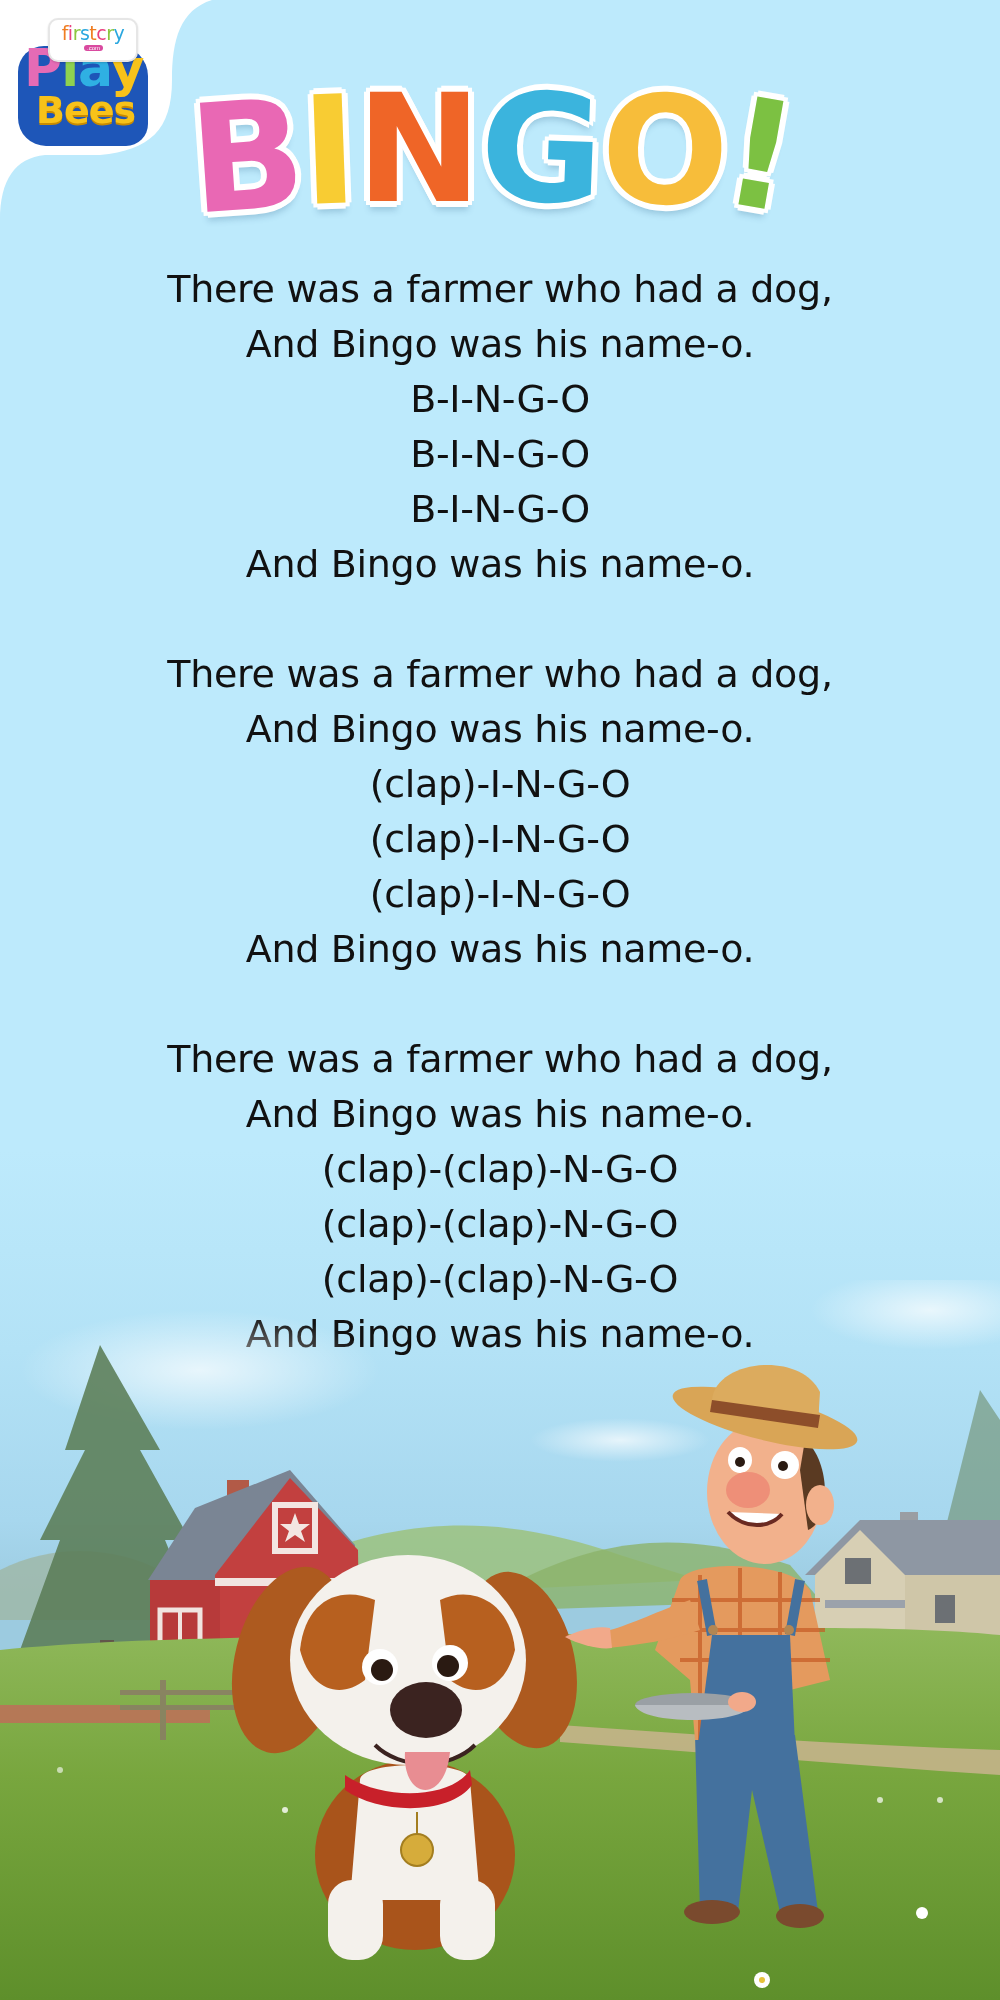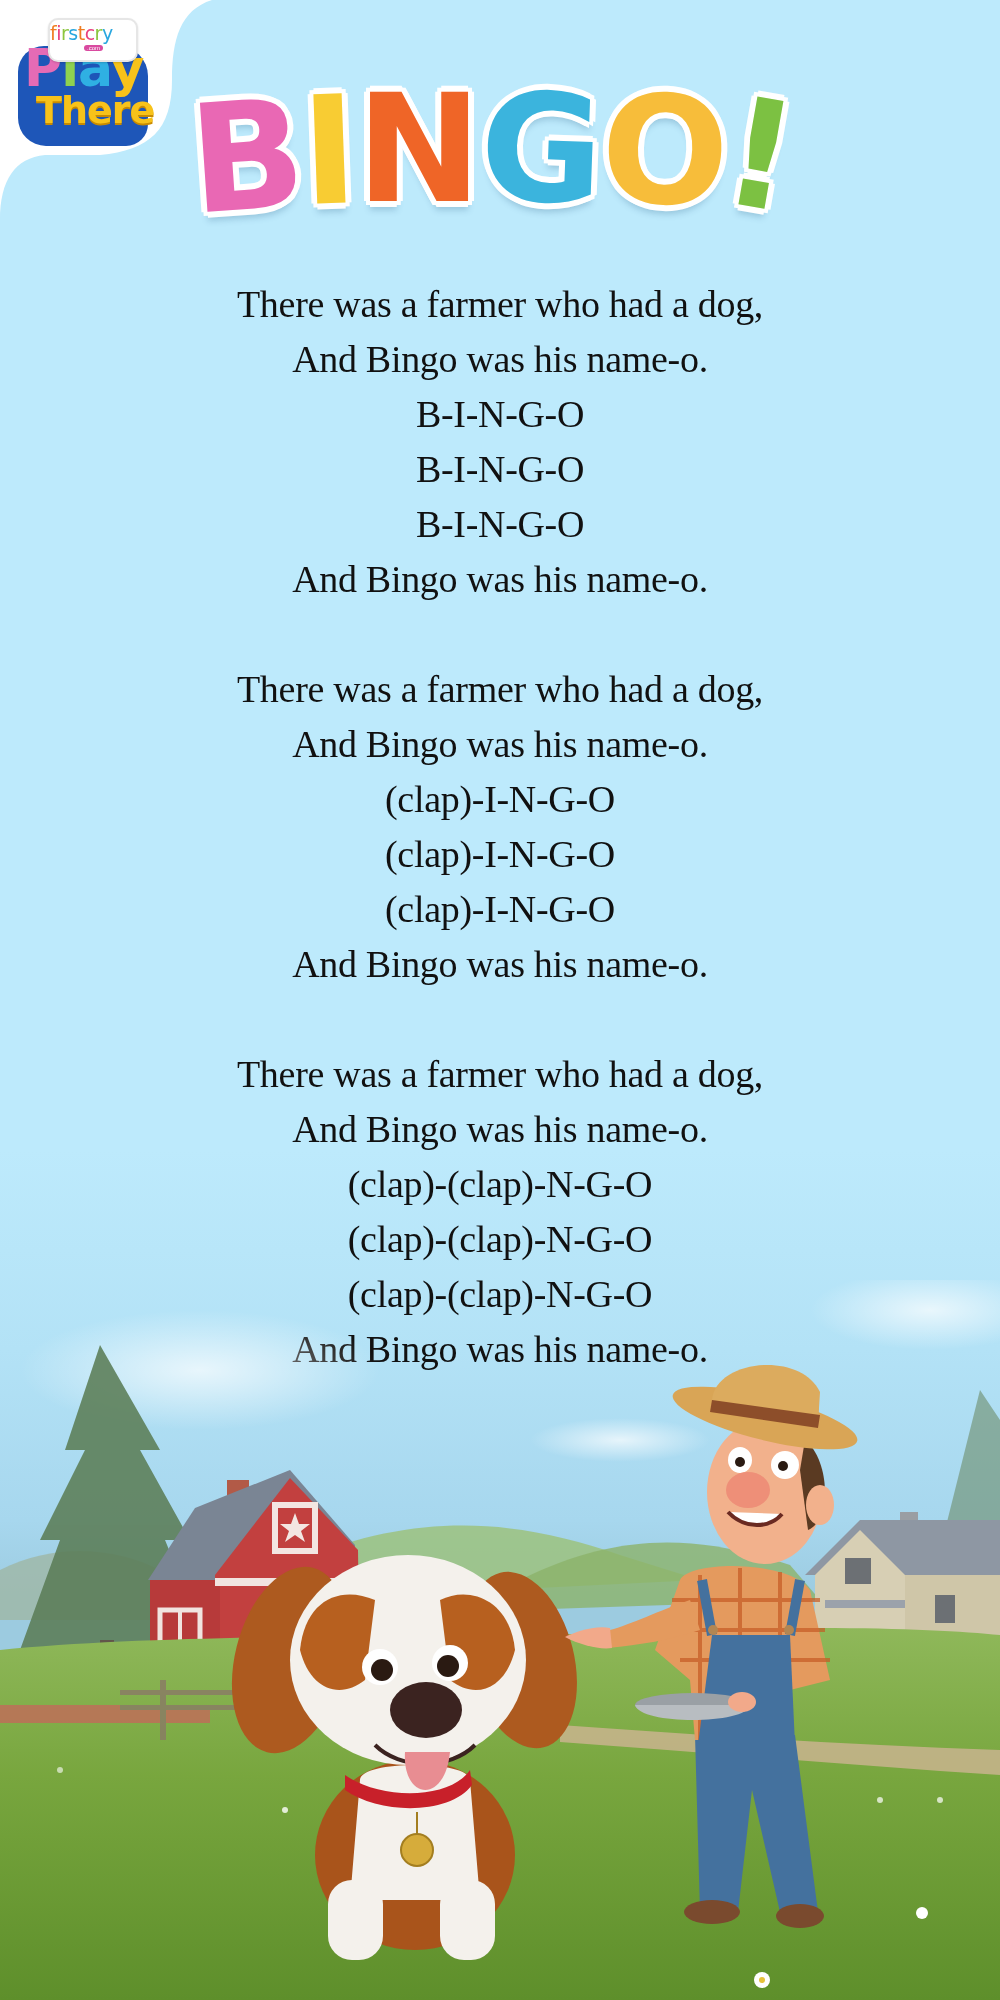--- a/index.html
+++ b/index.html
@@ -4,21 +4,21 @@
 <style>
   html, body { margin:0; padding:0; }
   body { width:1000px; height:2000px; overflow:hidden; background:#bde9fb; font-family:"Liberation Sans", sans-serif; }
   .page { position:relative; width:1000px; height:2000px; overflow:hidden;
     background: linear-gradient(to bottom, #bdeafc 0px, #bdeafc 1150px, #b3e2f6 1350px, #a7d7ee 1520px, #9ccbe0 1600px); }
 
   
   .logo-corner { position:absolute; left:0; top:0; width:260px; height:220px; }
   .logo-corner svg { display:block; }
   .logo { position:absolute; left:18px; top:18px; width:132px; height:130px; }
-  .fc-badge { position:absolute; left:30px; top:0; width:86px; height:40px; background:#fff; border:2px solid #e6e6e6; border-radius:10px; box-shadow:0 1px 2px rgba(0,0,0,.15); z-index:2;}
+  .fc-badge { position:absolute; left:30px; top:0; width:86px; height:40px; background:#fff; border:2px solid #e6e6e6; border-radius:10px; box-shadow:0 1px 2px rgba(0,0,0,.15); text-align:center; z-index:2;}
   .fc-text { font-family:"DejaVu Sans", sans-serif; font-size:19px; line-height:26px; letter-spacing:-0.5px; }
   .fc-dotcom { position:absolute; left:34px; top:25px; background:#d94aa0; color:#fff; font-size:6px; padding:0 3px; border-radius:4px; }
   .pb-box { position:absolute; left:0; top:28px; width:130px; height:100px; background:#1e56b8; border-radius:26px 30px 22px 28px; }
   .pb-play { position:absolute; left:6px; top:28px; font-family:"DejaVu Sans", sans-serif; font-weight:bold; font-size:52px; letter-spacing:-1px; line-height:44px; }
   .pb-bees { position:absolute; left:18px; top:70px; font-family:"DejaVu Sans", sans-serif; font-weight:bold; font-size:38px; color:#f7c21a; letter-spacing:-1px; line-height:44px; text-shadow:0 2px 0 #c98b00; }
 
   
   .title { position:absolute; left:190px; top:62px; height:170px; display:flex; align-items:flex-end; font-family:"DejaVu Sans", sans-serif; font-weight:bold; font-size:150px; line-height:150px; letter-spacing:-2px; }
   .title span { display:inline-block; -webkit-text-stroke:0px; text-shadow:
       0 0 0 #fff, 6px 0 0 #fff, -6px 0 0 #fff, 0 6px 0 #fff, 0 -6px 0 #fff,
@@ -26,21 +26,21 @@
       0 9px 6px rgba(40,90,130,.25); }
   .t-b { transform:rotate(-4deg); }
   .t-i { transform:rotate(-2deg) translateY(-6px); }
   .t-n { transform:rotate(0deg) translateY(-8px); }
   .t-g { transform:rotate(2deg) translateY(-8px); }
   .t-o { transform:rotate(2deg) translateY(-6px); }
   .t-x { transform:rotate(10deg) translateY(-2px); }
 
   
   .lyrics { position:absolute; left:0; top:262px; width:1000px; text-align:center; color:#111; font-family:"DejaVu Sans", sans-serif; font-size:38px; }
-  .stanza { margin:15px 0 55px 0;font-family:Liberation Serif, serif; }
+  .stanza { margin:0 0 55px 0; }
   .line { height:55px; line-height:55px; white-space:nowrap; letter-spacing:-0.3px; }
 
   
   .scene { position:absolute; left:0; top:1280px; width:1000px; height:720px; }
   .scene svg { display:block; }
 </style>
 </head>
 <body>
 
 <div class="page">
@@ -51,21 +51,21 @@
     </svg>
   </div>
 
   <div class="logo">
     <div class="pb-box"></div>
     <div class="fc-badge">
       <span class="fc-text" id="fc-text"><span style="color: rgb(240, 125, 34);">f</span><span style="color: rgb(233, 64, 127);">i</span><span style="color: rgb(140, 198, 63);">r</span><span style="color: rgb(42, 167, 223);">s</span><span style="color: rgb(240, 125, 34);">t</span><span style="color: rgb(233, 64, 127);">c</span><span style="color: rgb(140, 198, 63);">r</span><span style="color: rgb(42, 167, 223);">y</span></span>
       <span class="fc-dotcom">.com</span>
     </div>
     <div class="pb-play" id="pb-play"><span style="color: rgb(229, 107, 181);">P</span><span style="color: rgb(143, 209, 79);">l</span><span style="color: rgb(47, 176, 227);">a</span><span style="color: rgb(247, 194, 26);">y</span></div>
-    <div class="pb-bees">There</div>
+    <div class="pb-bees">Bees</div>
   </div>
 
   <div class="title">
     <span class="t-b" style="color: rgb(233, 104, 180);">B</span>
     <span class="t-i" style="color: rgb(248, 204, 51);">I</span>
     <span class="t-n" style="color: rgb(239, 101, 39);">N</span>
     <span class="t-g" style="color: rgb(59, 180, 221);">G</span>
     <span class="t-o" style="color: rgb(247, 189, 58);">O</span>
     <span class="t-x" style="color: rgb(124, 193, 66);">!</span>
   </div>

